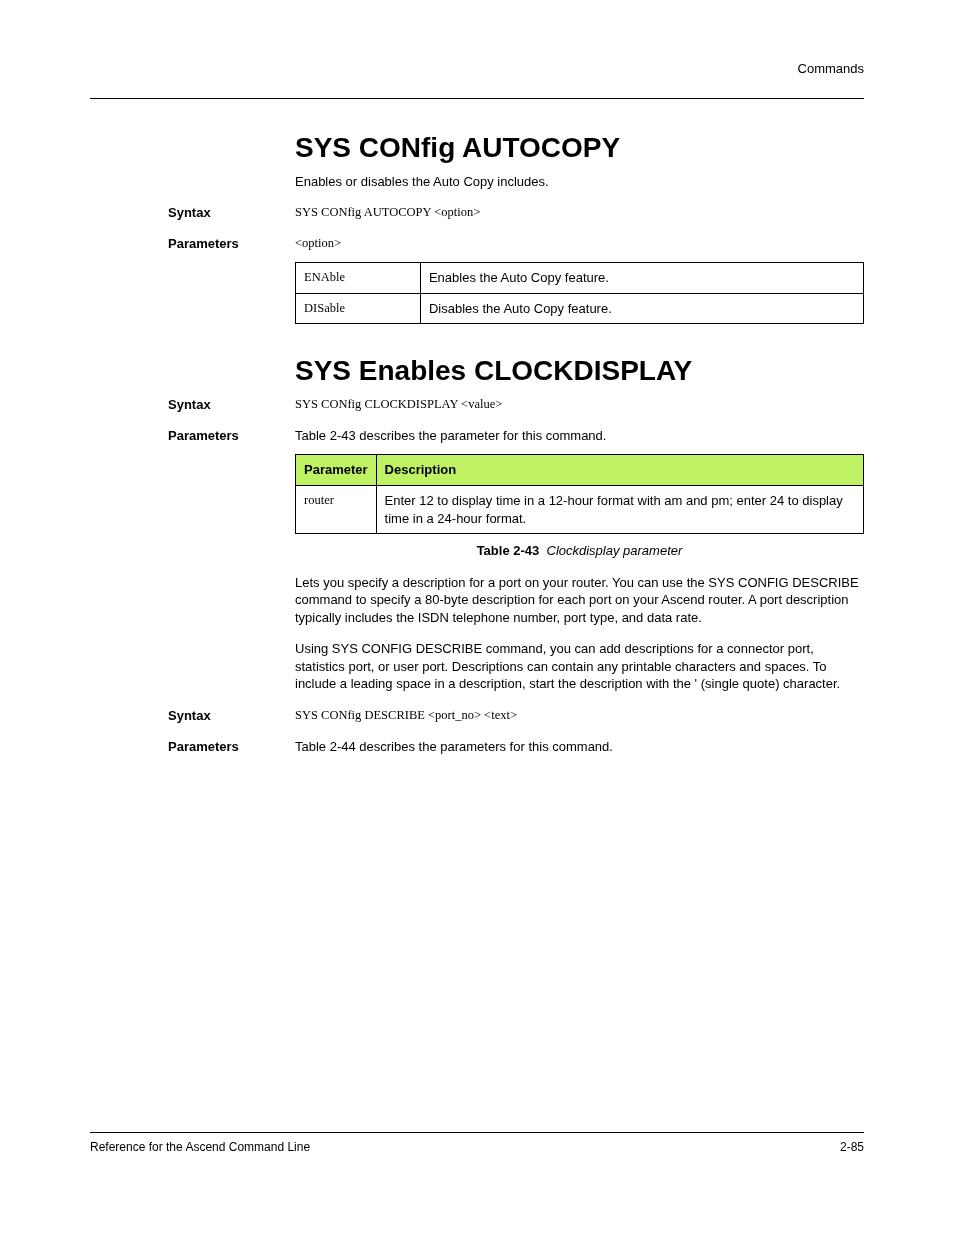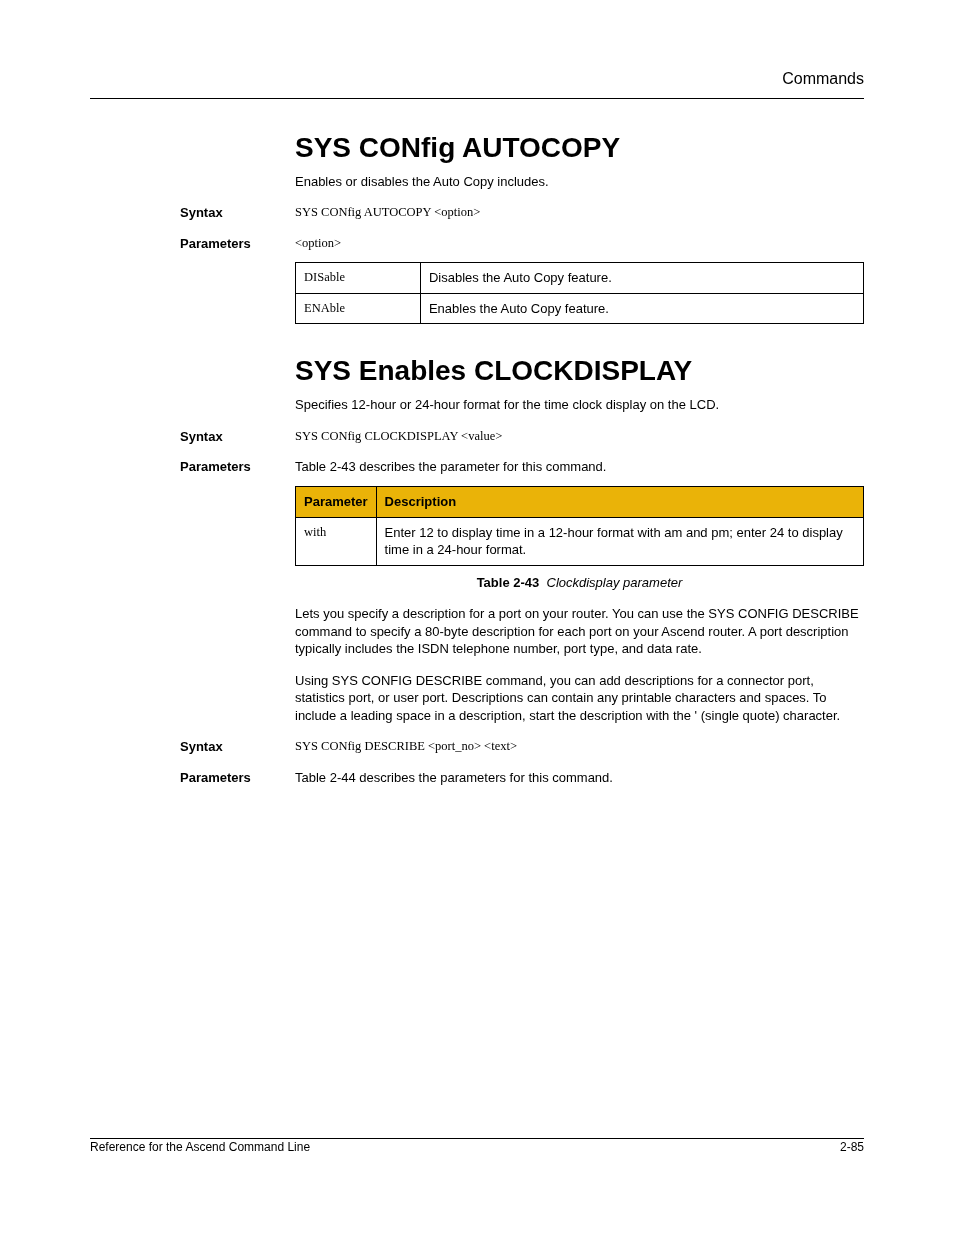--- a/index.html
+++ b/index.html
@@ -18,31 +18,31 @@
     box-sizing: border-box;
     padding: 60px 90px 0 90px;
   }
   .top-rule {
     border-top: 1.5px solid #000;
     margin-top: 38px;
     margin-bottom: 30px;
   }
   .header-right {
     position: absolute;
-    top: 68px;
+    top: 60px;
     right: 90px;
-    font-size: 16px;
+    font-size: 13px;
   }
   .content {
     margin-left: 205px;
     margin-right: 0;
   }
   .label-col {
     position: absolute;
-    left: 90px;
+    left: 78px;
     width: 200px;
     font-weight: bold;
     font-size: 13px;
   }
   .section-title {
     font-weight: bold;
     font-size: 28px;
     margin-top: 28px;
     margin-bottom: 6px;
   }
@@ -63,41 +63,42 @@
     font-size: 13px;
   }
   th, td {
     border: 1px solid #000;
     padding: 6px 8px;
     text-align: left;
     vertical-align: top;
   }
   th {
     font-weight: bold;
-    background: #eab308;
+    background: #bef264;
   }
   .no-head th {
     background: #fff;
     font-weight: normal;
   }
   .caption {
     font-style: italic;
     text-align: center;
     margin-top: 8px;
   }
   .caption .capnum {
     font-weight: bold;
     font-style: normal;
   }
   .footer {
     position: absolute;
     left: 90px;
     right: 90px;
     bottom: 80px;
     border-top: 1px solid #000;
+    padding-top: 6px;
     font-size: 12px;
     display: flex;
     justify-content: space-between;
   }
   .parameters-note {
     margin-bottom: 10px;
   }
 </style>
 </head>
 <body>
@@ -117,54 +118,53 @@
     <div class="content mono">SYS CONfig AUTOCOPY &lt;option&gt;</div>
   </div>
 
   <div class="row">
     <div class="label-col">Parameters</div>
     <div class="content">
       <div class="mono parameters-note">&lt;option&gt;</div>
       <table class="no-head">
         <tbody>
             <tr>
+          <th style="width:22%;" class="mono">ENAble</th>
+          <th>Enables the Auto Copy feature.</th>
+        </tr>
+        <tr>
           <td class="mono">DISable</td>
           <td>Disables the Auto Copy feature.</td>
-        </tr>
-        <tr>
-          <th style="width:22%;" class="mono">ENAble</th>
-          <th>Enables the Auto Copy feature.</th>
         </tr>
       </tbody>
         </table>
     </div>
   </div>
 
   <div class="content">
     <div class="section-title">SYS Enables CLOCKDISPLAY</div>
-    <div class="section-desc">Specifies 12-hour or 24-hour format for the time clock display on the LCD.</div>
   </div>
 
   <div class="row">
     <div class="label-col">Syntax</div>
     <div class="content mono">SYS CONfig CLOCKDISPLAY &lt;value&gt;</div>
   </div>
 
   <div class="row">
     <div class="label-col">Parameters</div>
     <div class="content">
       <div class="parameters-note">Table 2-43 describes the parameter for this command.</div>
       <table>
         <tbody>
             <tr>
           <th style="width:14%;">Parameter</th>
           <th>Description</th>
         </tr>
         <tr>
-          <td class="mono">with</td>
+          <td class="mono">router</td>
           <td>Enter 12 to display time in a 12-hour format with am and pm; enter 24 to display time in a 24-hour format.</td>
         </tr>
       </tbody>
         </table>
       <div class="caption">
         <span class="capnum">Table 2-43</span>
         &nbsp;<span>Clockdisplay parameter</span>
       </div>
     </div>
   </div>

